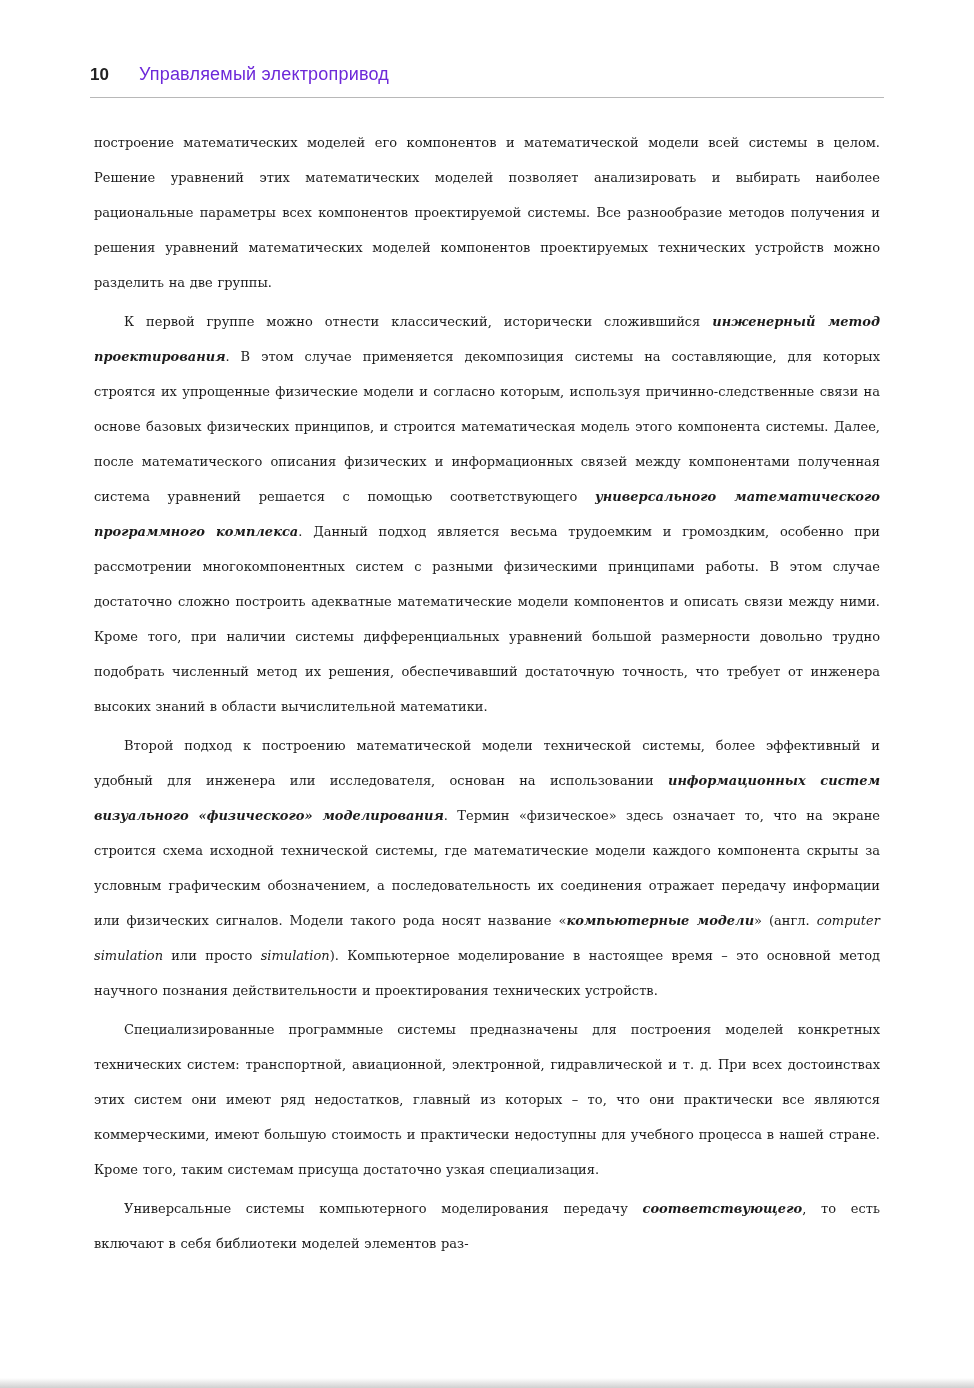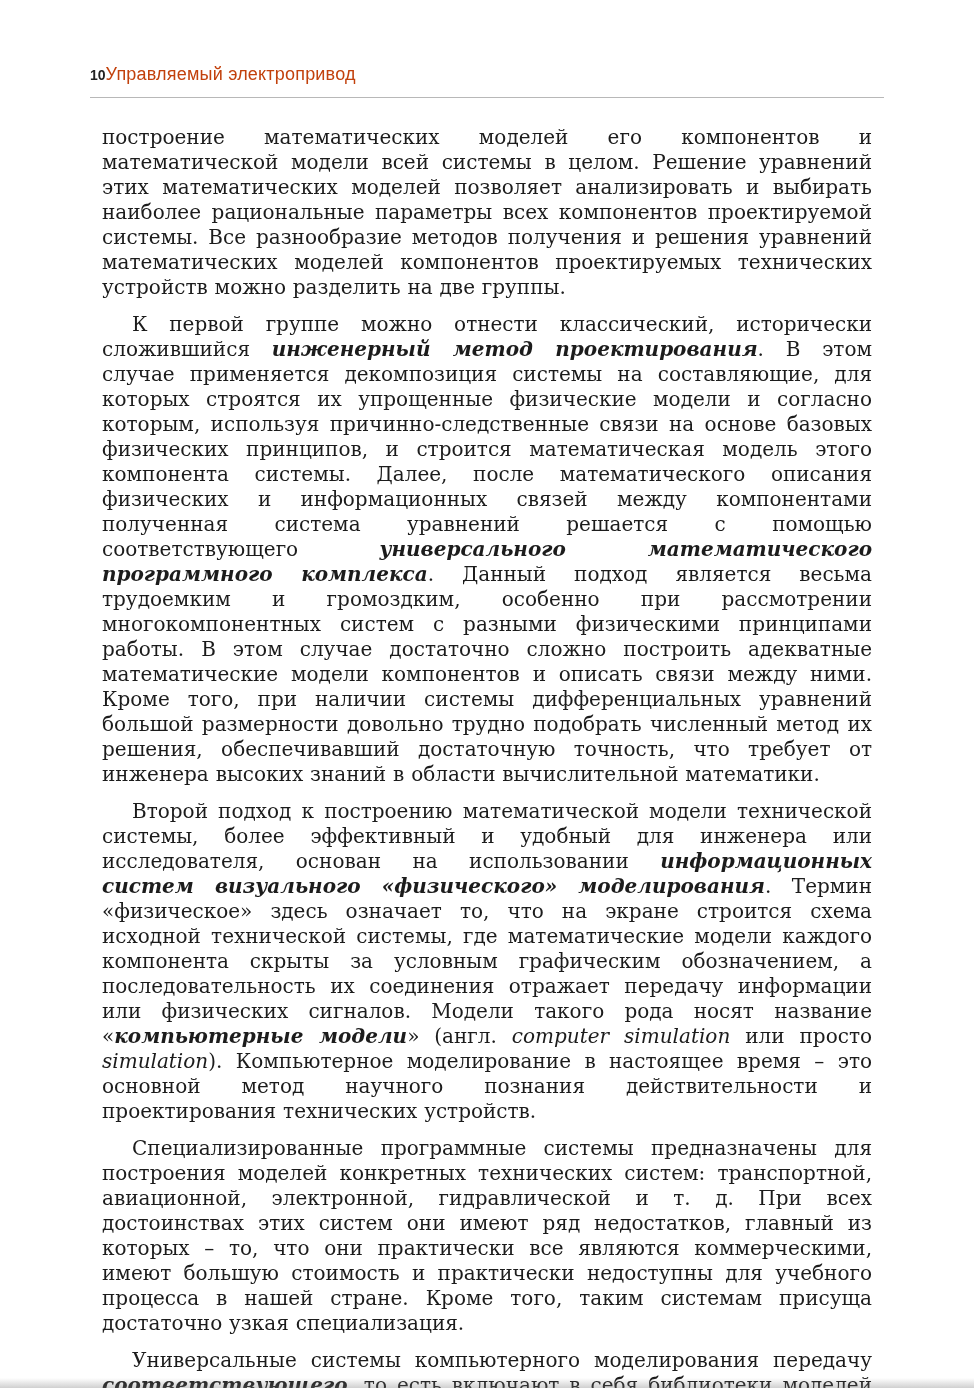--- a/index.html
+++ b/index.html
@@ -29,37 +29,38 @@
     pointer-events: none;
   }
   .page-header {
     display: flex;
     align-items: baseline;
     border-bottom: 1px solid #b8b8b8;
     padding-bottom: 12px;
     font-family: "Liberation Sans", "DejaVu Sans", sans-serif;
   }
   .pnum {
-    font-size: 14px;
+    font-size: 17px;
     font-weight: 700;
     color: #222222;
   }
   .rtitle {
     font-size: 18px;
     font-weight: 400;
-    color: #c2410c;
+    color: #6d28d9;
+    margin-left: 30px;
     letter-spacing: 0.2px;
   }
   .page-body {
     margin-top: 27px;
   }
   .para {
-    margin: 12px;
-    font-size: 20px;
-    line-height: 25px;
+    margin: 4px;
+    font-size: 13px;
+    line-height: 35px;
     text-align: justify;
     word-spacing: 0.5px;
   }
   .para.indent {
     text-indent: 30px;
   }
   .run.normal { font-style: normal; font-weight: 400; }
   .run.bold-italic { font-style: italic; font-weight: 700; }
   .run.italic { font-style: italic; font-weight: 400; }
 </style>

